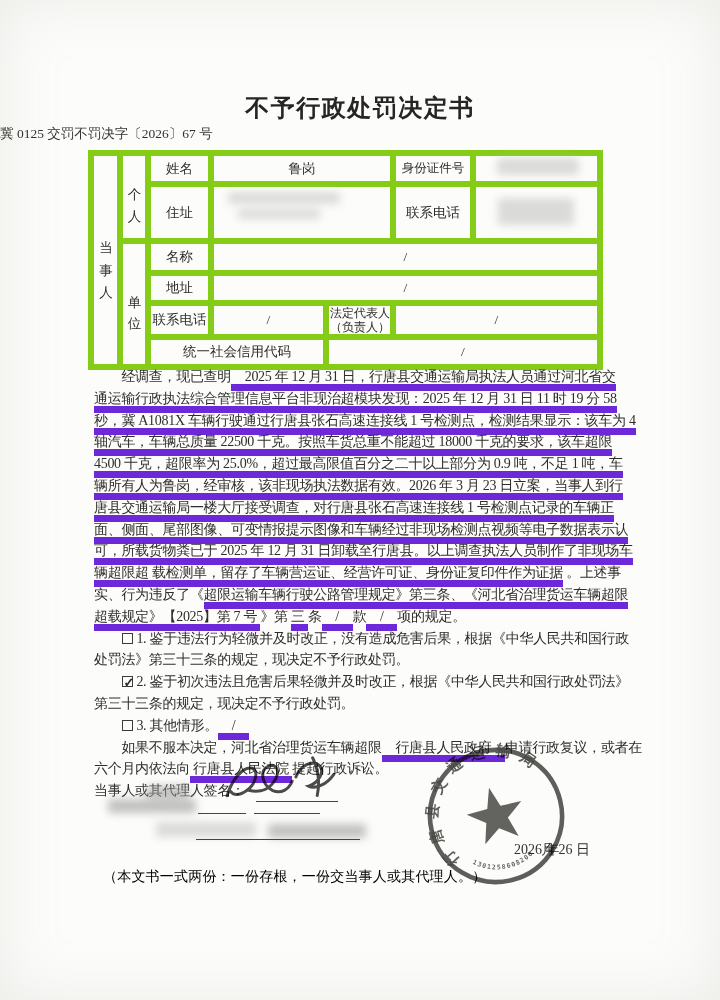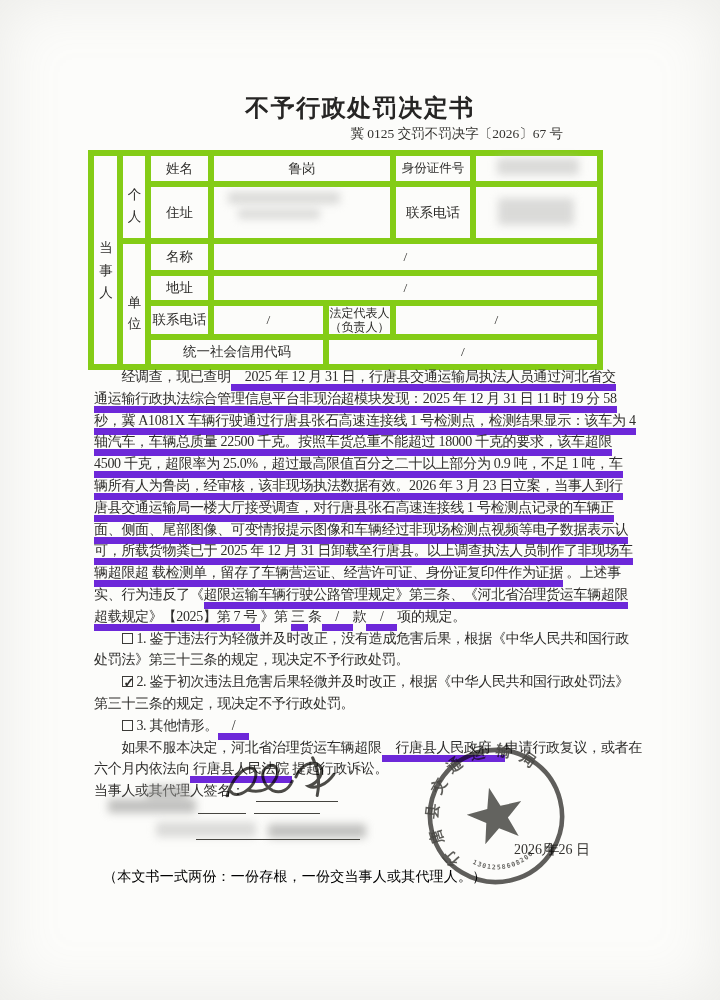--- a/index.html
+++ b/index.html
@@ -2,31 +2,31 @@
 <html><head>
 <meta charset="utf-8">
 <style>
   html,body{margin:0;padding:0;}
   body{background:#e9e9e7;font-family:"Liberation Serif",serif;}
   .page{position:relative;width:720px;height:1000px;margin:0 auto;background:#fcfcfa;
         box-shadow:inset 0 0 60px rgba(160,160,155,.18);overflow:hidden;color:#2e2d2b;}
   
   .title{position:absolute;top:92px;left:0;width:720px;text-align:center;
          font-family:Liberation Serif, serif;font-weight:700;font-size:24px;letter-spacing:1.5px;color:#262524;}
-  .docno{position:absolute;top:125px;left:0;width:563px;text-align:right;font-size:13.5px;color:#33322f;}
+  .docno{position:absolute;top:125px;left:0;width:563px;font-size:13.5px;color:#33322f;}
   
   table.party{position:absolute;left:88px;top:150px;border-collapse:collapse;table-layout:fixed;width:509px;
               font-size:13.5px;color:#2e2d2b;}
   table.party td{border:6px solid #84cc16;text-align:center;vertical-align:middle;padding:0;overflow:hidden;}
   td.vcell{vertical-align:middle;}
   .vtext{writing-mode:vertical-rl;text-orientation:upright;display:inline-block;}
   .vs3{letter-spacing:23px;padding-top:10px;}
   .vs2{letter-spacing:22px;padding-top:8px;}
   td.slash-left{text-align:left;padding-left:10px;}
-  .rep2{font-size:12px;line-height:14px;}
+  .rep2{font-size:12px;line-height:14px;text-align:right;}
   
   .bodytext{position:absolute;left:94px;top:366px;width:522px;font-size:14px;line-height:21.8px;
             letter-spacing:-0.3px;color:#2e2d2b;}
   .tline{white-space:nowrap;height:21.8px;}
   .u{border-bottom:7px solid #6d28d9;}
   .cb{display:inline-block;width:11px;height:11px;border:1.3px solid #3c3b38;vertical-align:-1px;
       margin:0 3px 0 1px;position:relative;box-sizing:border-box;}
   .cb-checked::after{content:"\2713";position:absolute;left:0px;top:-5px;font-size:13px;font-weight:bold;color:#2e2d2b;}
   
   .redact{position:absolute;background:#bfbfbd;filter:blur(4px);opacity:.55;border-radius:2px;}

